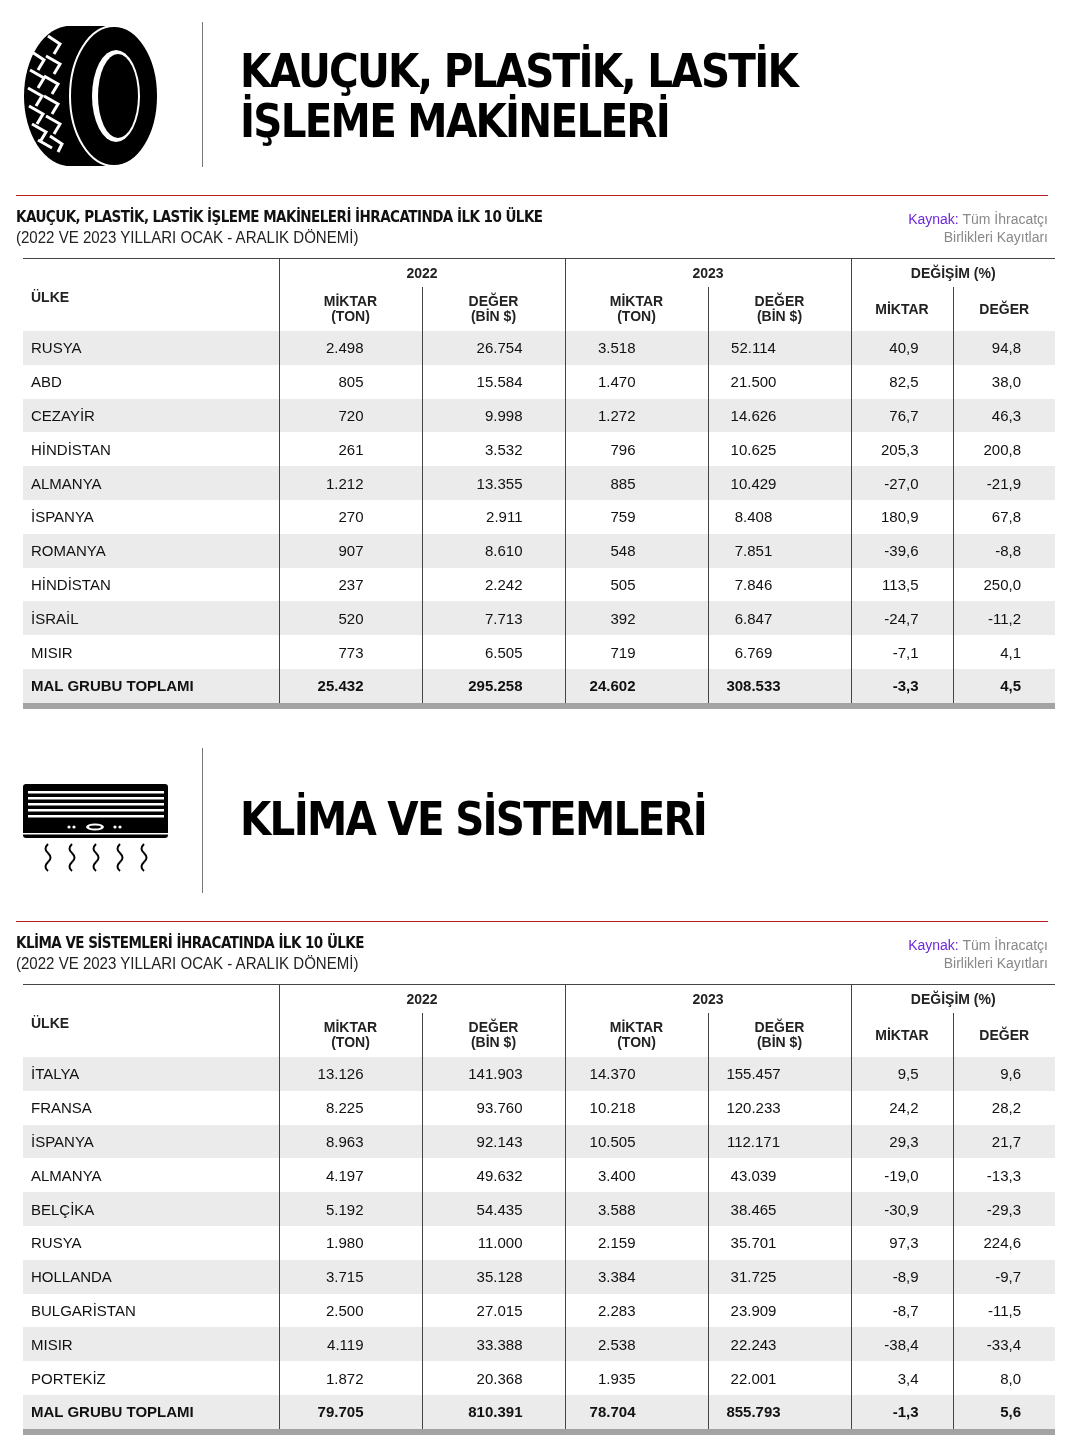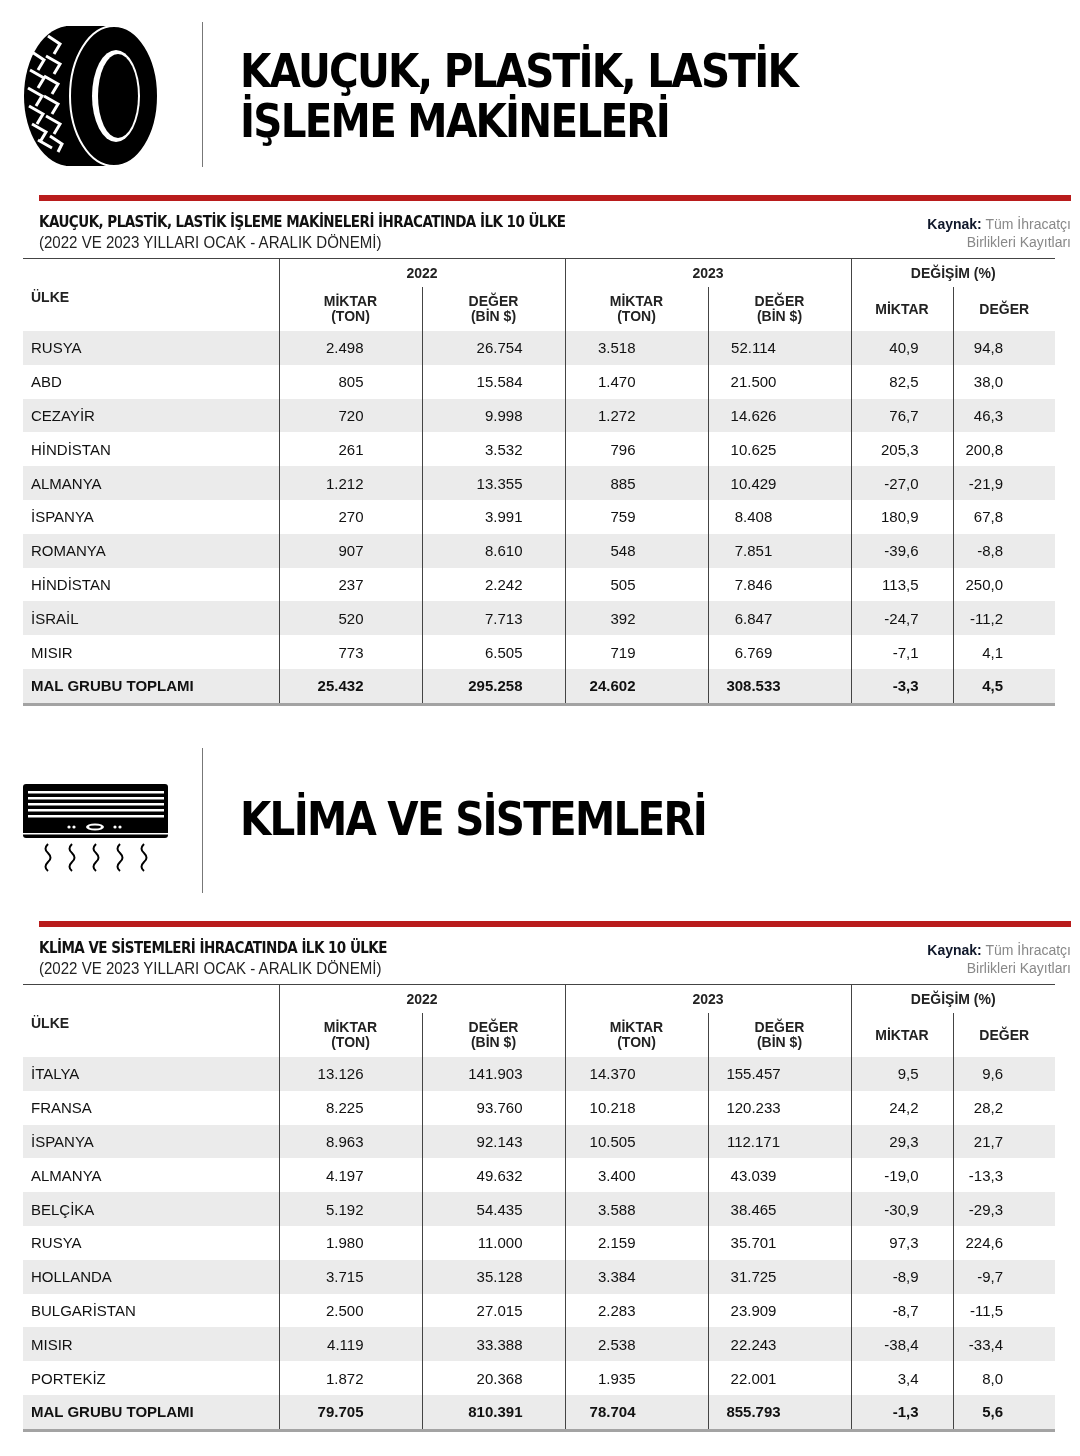--- a/index.html
+++ b/index.html
@@ -1,44 +1,44 @@
 <!DOCTYPE html>
 <html><head>
 <meta charset="utf-8">
 <style>
   html,body{margin:0;padding:0;background:#fff;}
   body{width:1080px;height:1456px;position:relative;overflow:hidden;font-family:"Liberation Sans","DejaVu Sans",sans-serif;color:#111;}
   .hero{position:absolute;left:0;width:936px;height:150px;}
   .hero .icon{position:absolute;left:22px;}
   .hero .vline{position:absolute;left:202px;width:1px;background:#777;}
   .hero .title{position:absolute;left:240px;font-family:"DejaVu Sans",sans-serif;font-weight:bold;font-size:46px;line-height:50px;letter-spacing:-2px;transform:scaleX(0.88);transform-origin:left top;color:#000;}
-  .subhead{position:absolute;left:39px;width:1032px;border-top:6px solid #b91c1c;}
+  .subhead{position:absolute;left:16px;width:1032px;border-top:1px solid #b91c1c;}
   .subhead .h1{position:absolute;left:0;top:12px;font-family:"DejaVu Sans",sans-serif;font-weight:bold;font-size:15px;letter-spacing:-0.6px;transform:scaleX(0.9);transform-origin:left top;white-space:nowrap;}
   .subhead .h2{position:absolute;left:0;top:33px;font-size:16px;color:#222;white-space:nowrap;transform:scaleX(0.94);transform-origin:left top;}
   .subhead .src{position:absolute;right:0;top:14px;text-align:right;font-size:14px;line-height:18px;color:#888;}
-  .subhead .src b{color:#0f172a;font-weight:bold;}
+  .subhead .src b{color:#6d28d9;font-weight:normal;}
   table.data{position:absolute;left:23px;width:1032px;border-collapse:collapse;font-size:15px;}
   table.data th{font-weight:bold;font-size:14px;color:#222;text-align:center;vertical-align:middle;padding:0;}
   table.data td{padding:0;height:33.8px;vertical-align:middle;}
   table.data thead tr.r1 th{height:28px;}
   table.data thead tr.r2 th{height:44px;line-height:15px;}
   table.data th.country{text-align:left;padding-left:8px;vertical-align:top;padding-top:30px;}
   table.data .bl{border-left:1px solid #444;}
   table.data thead{border-top:1px solid #444;}
   table.data tbody tr:nth-child(odd){background:#ebebeb;}
   table.data td.c{text-align:left;padding-left:8px;}
   table.data td.n{text-align:right;}
   table.data td.n1{padding-right:58px;margin-left:28px;}
   table.data td.n2{padding-right:42px;}
   table.data td.n3{padding-right:72px;}
   table.data td.n4{padding-right:52px;text-align:center;}
   table.data td.n5{padding-right:34px;}
-  table.data td.n6{padding-right:52px;}
+  table.data td.n6{padding-right:34px;}
   table.data tr.total td{font-weight:bold;}
-  table.data tbody{border-bottom:3px solid #a3a3a3;}
+  table.data tbody{border-bottom:6px solid #a3a3a3;}
   svg{display:block;}
 </style>
 </head>
 <body>
 
 <div class="hero" style="top:20px;">
   <div class="icon" style="top:2px;">
     <svg width="140" height="148" viewBox="0 0 140 148">
       <ellipse cx="48" cy="74" rx="46" ry="70" fill="#000"></ellipse>
       <g stroke="#fff" stroke-width="3" fill="none">
@@ -136,21 +136,21 @@
         <td class="n n1 bl">1.212</td>
         <td class="n n2 bl">13.355</td>
         <td class="n n3 bl">885</td>
         <td class="n n4 bl">10.429</td>
         <td class="n n5 bl">-27,0</td>
         <td class="n n6 bl">-21,9</td>
       </tr>
       <tr>
         <td class="c">İSPANYA</td>
         <td class="n n1 bl">270</td>
-        <td class="n n2 bl">3.991</td>
+        <td class="n n2 bl">2.911</td>
         <td class="n n3 bl">759</td>
         <td class="n n4 bl">8.408</td>
         <td class="n n5 bl">180,9</td>
         <td class="n n6 bl">67,8</td>
       </tr>
       <tr>
         <td class="c">ROMANYA</td>
         <td class="n n1 bl">907</td>
         <td class="n n2 bl">8.610</td>
         <td class="n n3 bl">548</td>

